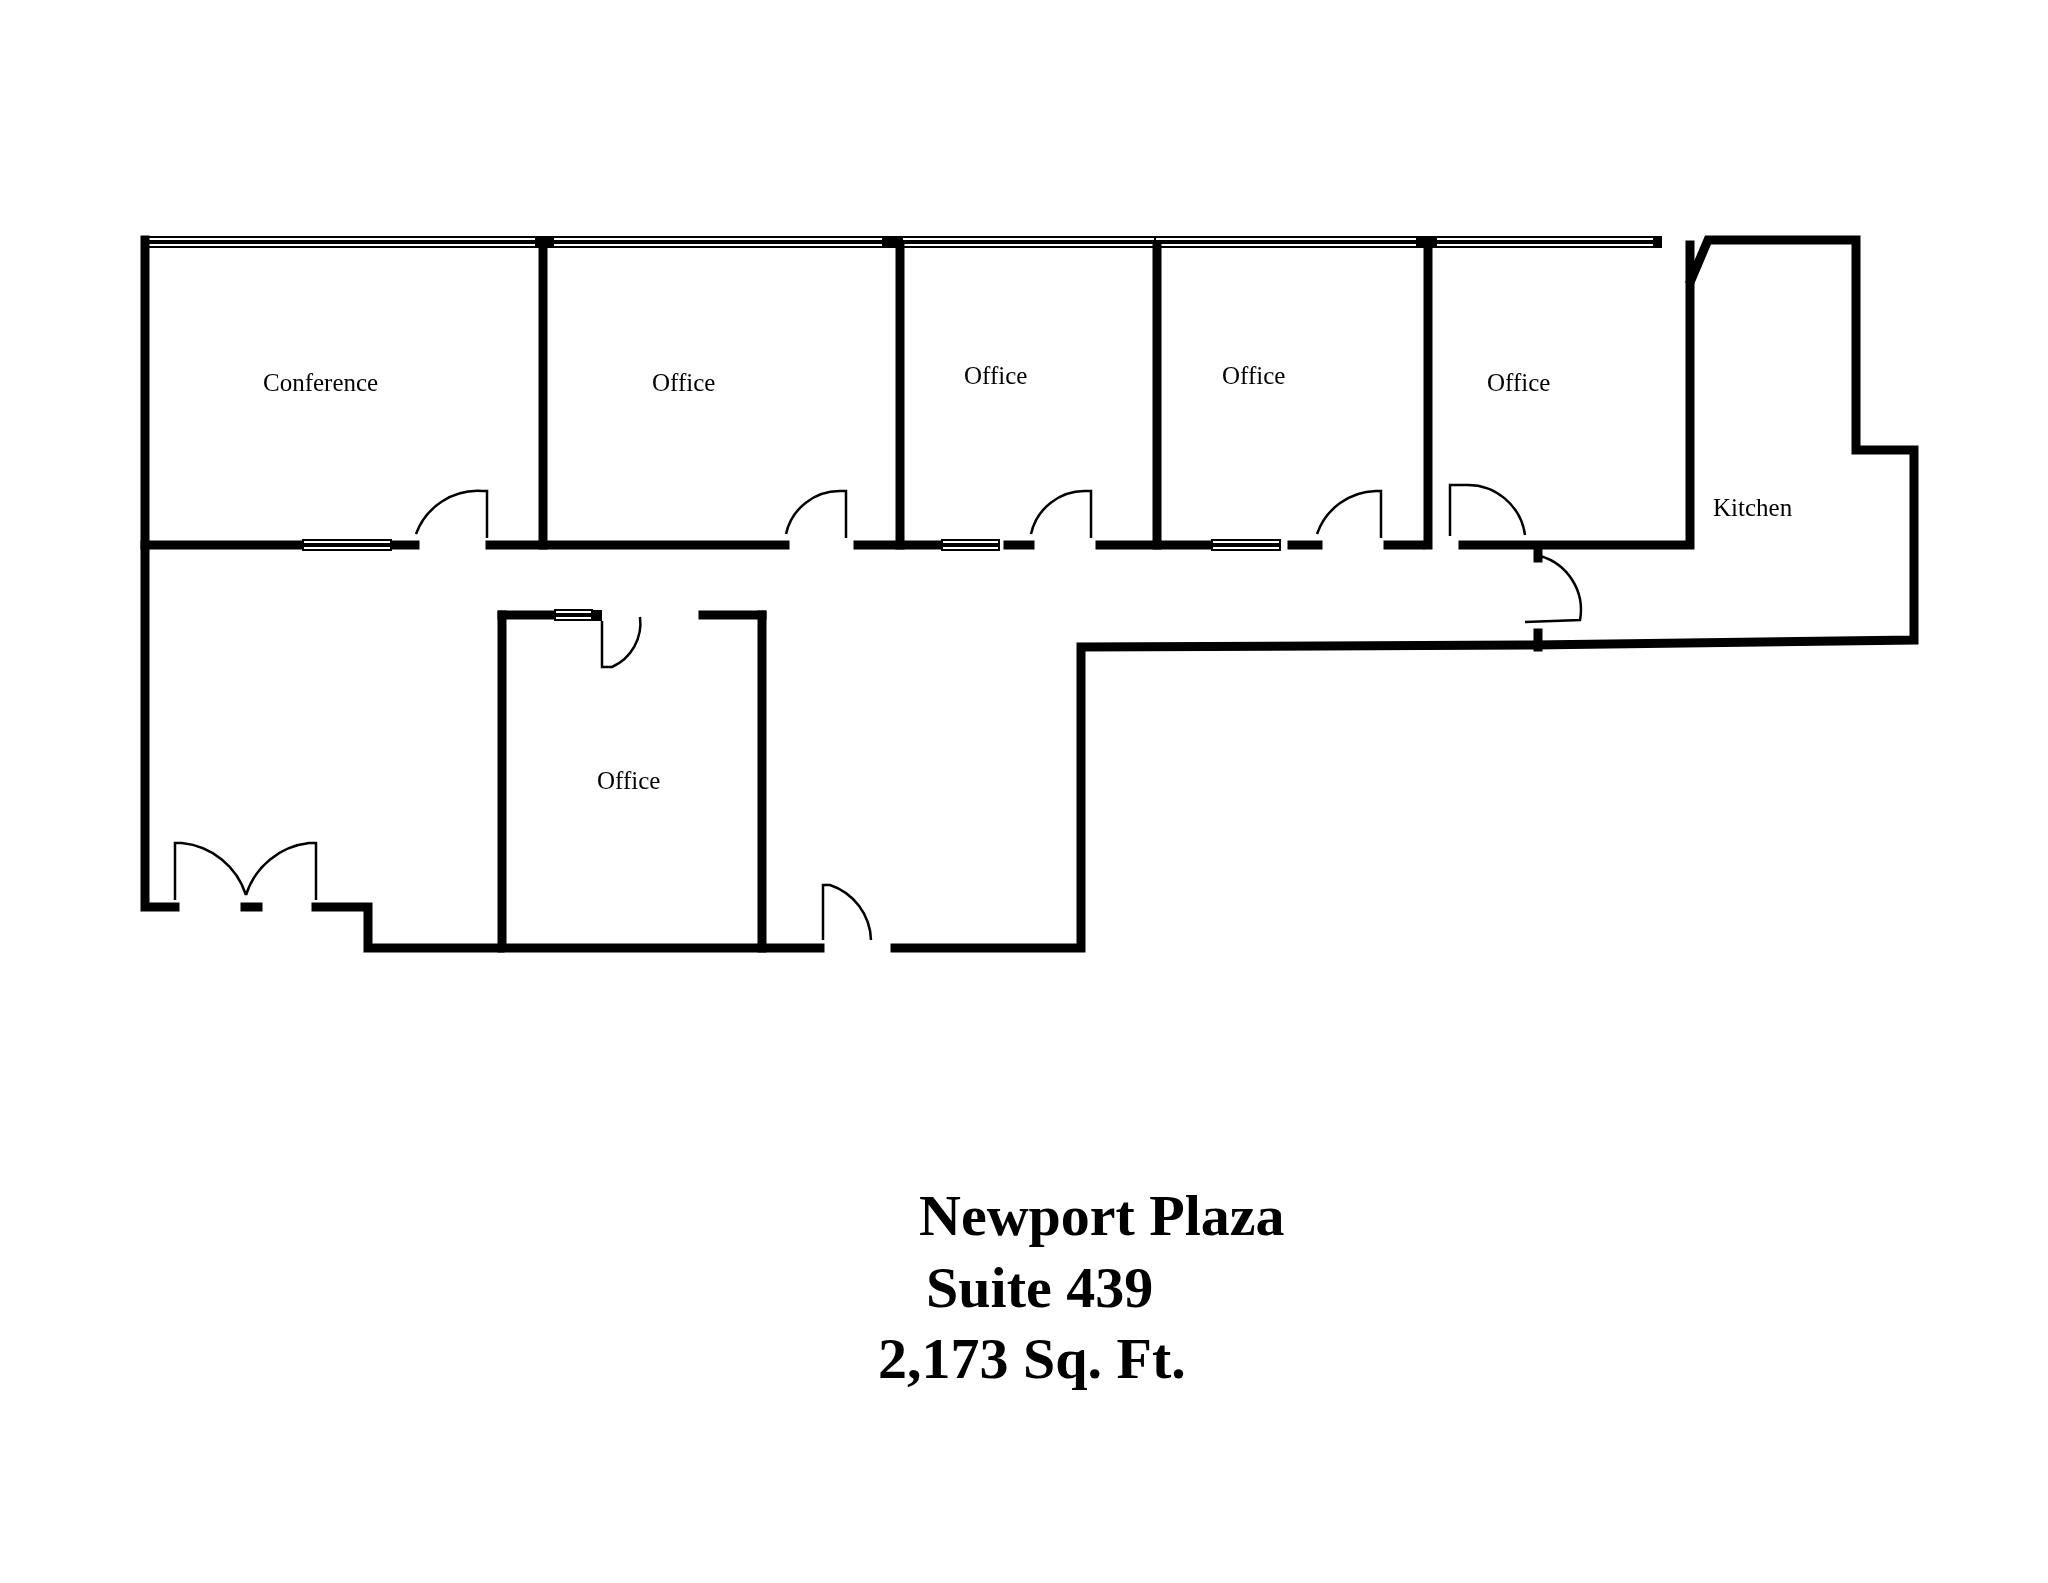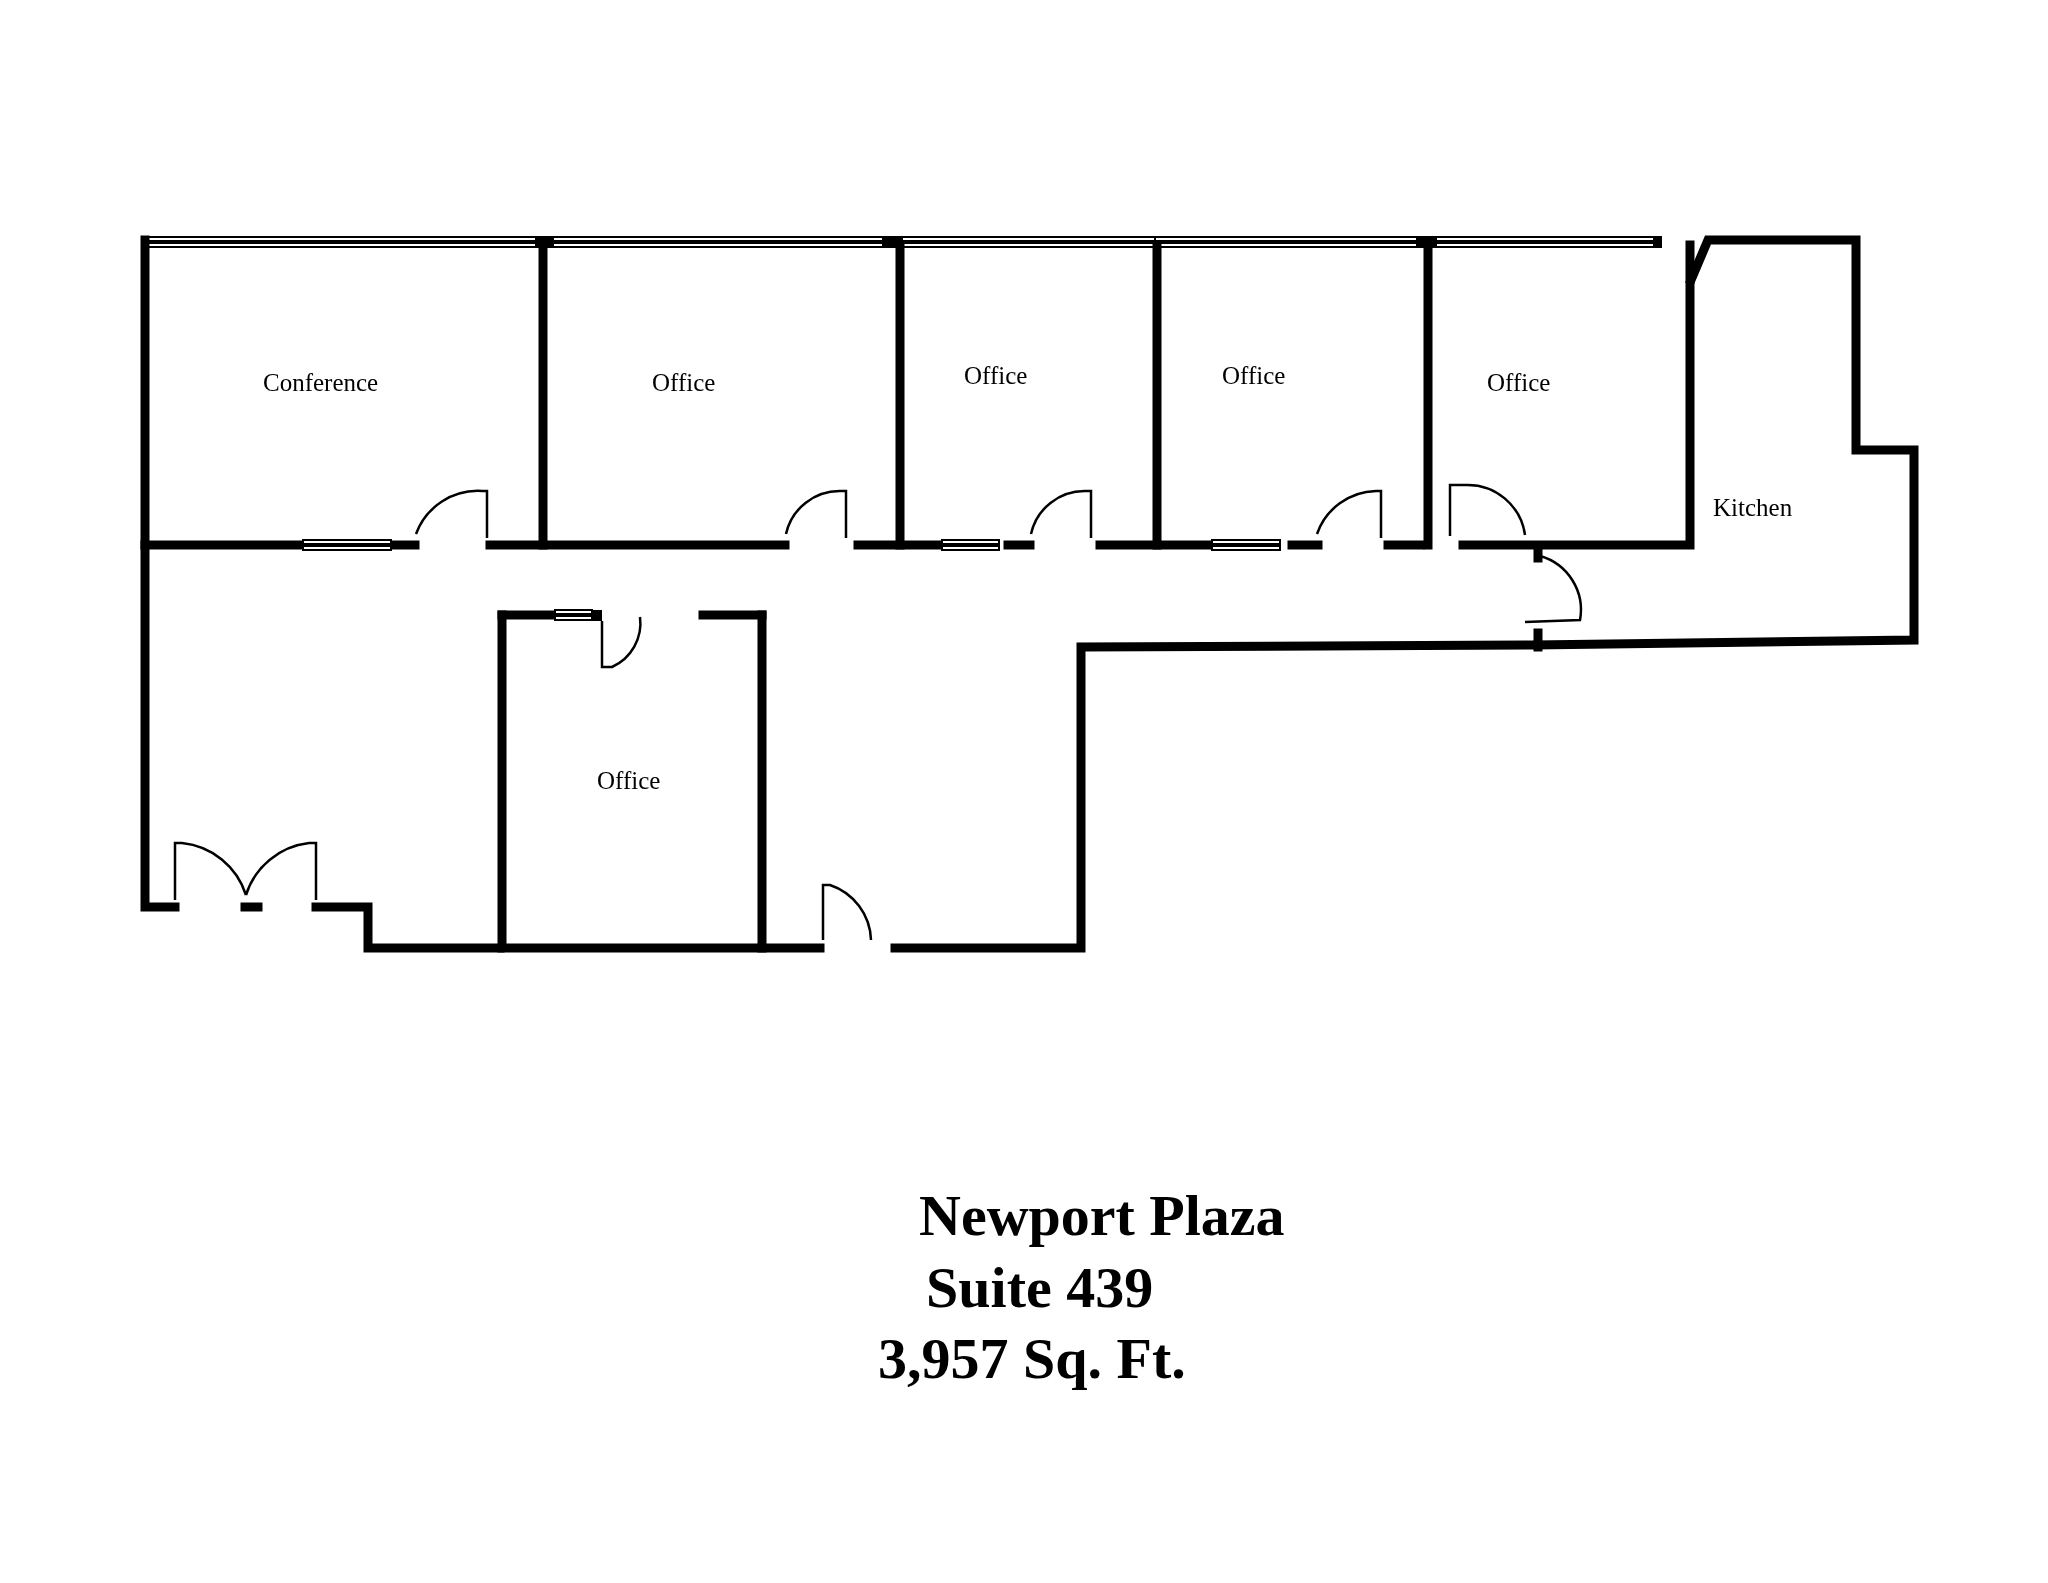--- a/index.html
+++ b/index.html
@@ -103,14 +103,14 @@
     <text class="room-label" x="1222" y="384">Office</text>
     <text class="room-label" x="1487" y="391">Office</text>
     <text class="room-label" x="1713" y="516">Kitchen</text>
     <text class="room-label" x="597" y="789">Office</text>
   </g>
 </svg>
 
 <div class="title-block">
   <div class="title-line" style="left:878px; top:12px;margin-left:41px;">Newport Plaza</div>
   <div class="title-line" style="left:926px; top:84px;">Suite 439</div>
-  <div class="title-line" style="left:878px; top:155px;">3,957 Sq. Ft.</div>
+  <div class="title-line" style="left:878px; top:155px;">2,173 Sq. Ft.</div>
 </div>
 
 </body></html>

